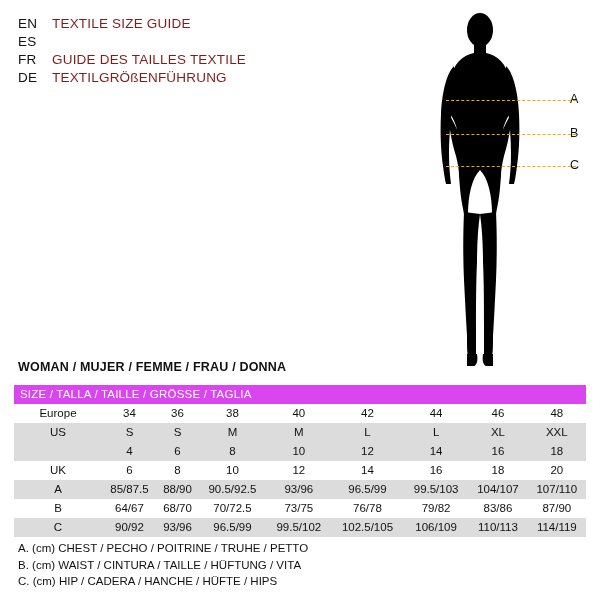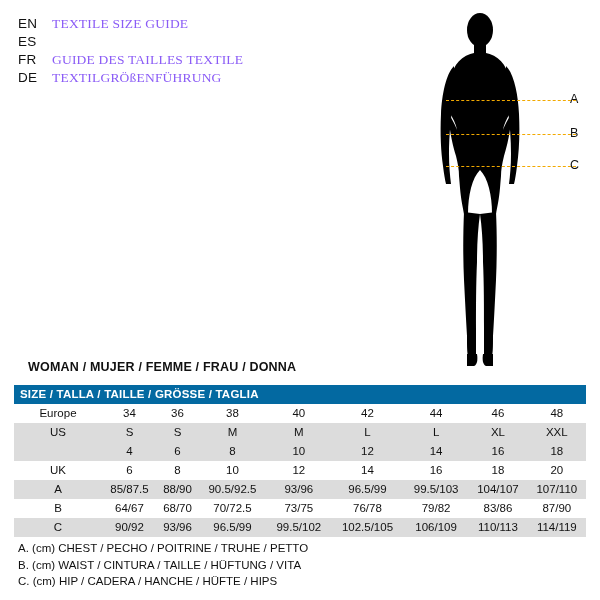--- a/index.html
+++ b/index.html
@@ -34,23 +34,22 @@
     height: 18px;
     font-size: 13.5px;
     letter-spacing: 0.2px;
   }
   .lang-code {
     width: 34px;
     flex: 0 0 34px;
     color: #111;
   }
   .lang-text {
-    color: #8b5cf6;
+    color: #7f1d1d;
     white-space: nowrap;
-    font-family: Liberation Serif, serif;
   }
 
   
   .figure {
     position: absolute;
     top: 8px;
     left: 430px;
     width: 160px;
     height: 365px;
   }
@@ -67,44 +66,44 @@
     position: absolute;
     font-size: 12.5px;
     color: #111;
     font-family: "Liberation Sans", sans-serif;
   }
 
   
   .woman-title {
     position: absolute;
     top: 360px;
-    left: 28px;
+    left: 18px;
     font-size: 12.5px;
     font-weight: bold;
     letter-spacing: 0.2px;
     color: #111;
   }
   table.size-table {
     position: absolute;
     top: 385px;
     left: 14px;
     width: 572px;
     border-collapse: collapse;
     font-size: 11.5px;
     color: #111;
   }
   table.size-table td {
     padding: 1px 0 1px 0;
     height: 17px;
     line-height: 15px;
   }
   tr.hdr {
-    background: #0369a1;
+    background: #d946ef;
     color: #ffffff;
-    font-weight: bold;
+    font-weight: normal;
   }
   tr.hdr td {
     padding-left: 6px;
     font-size: 11.5px;
     letter-spacing: 0.2px;
   }
   tr.shade {
     background: #dcdcdc;
   }
   tr.plain {

